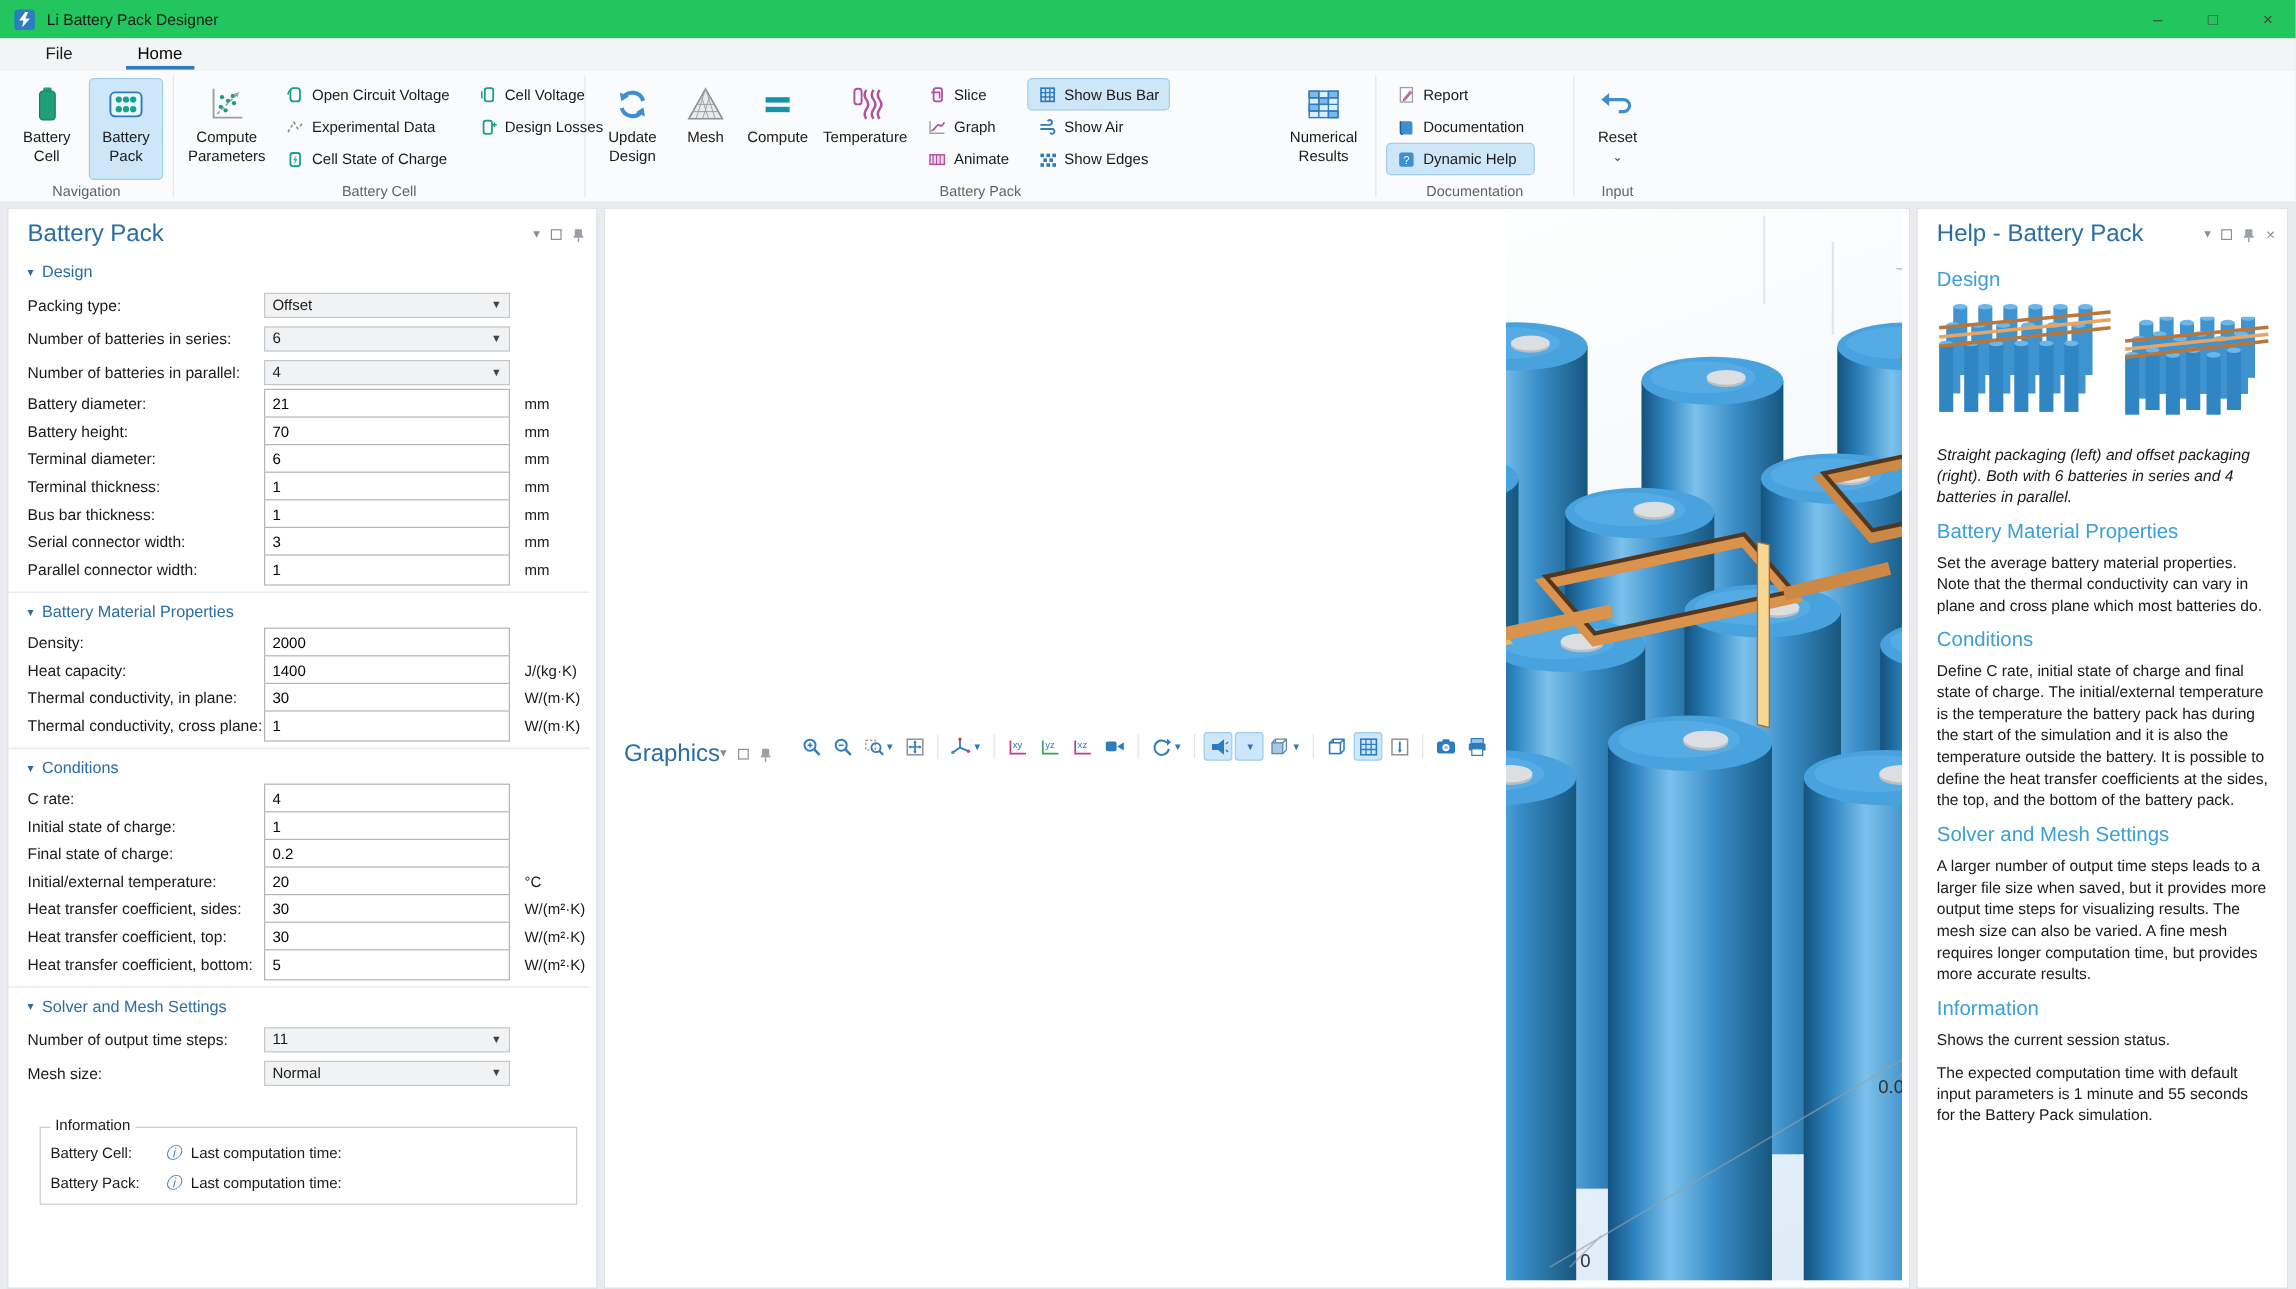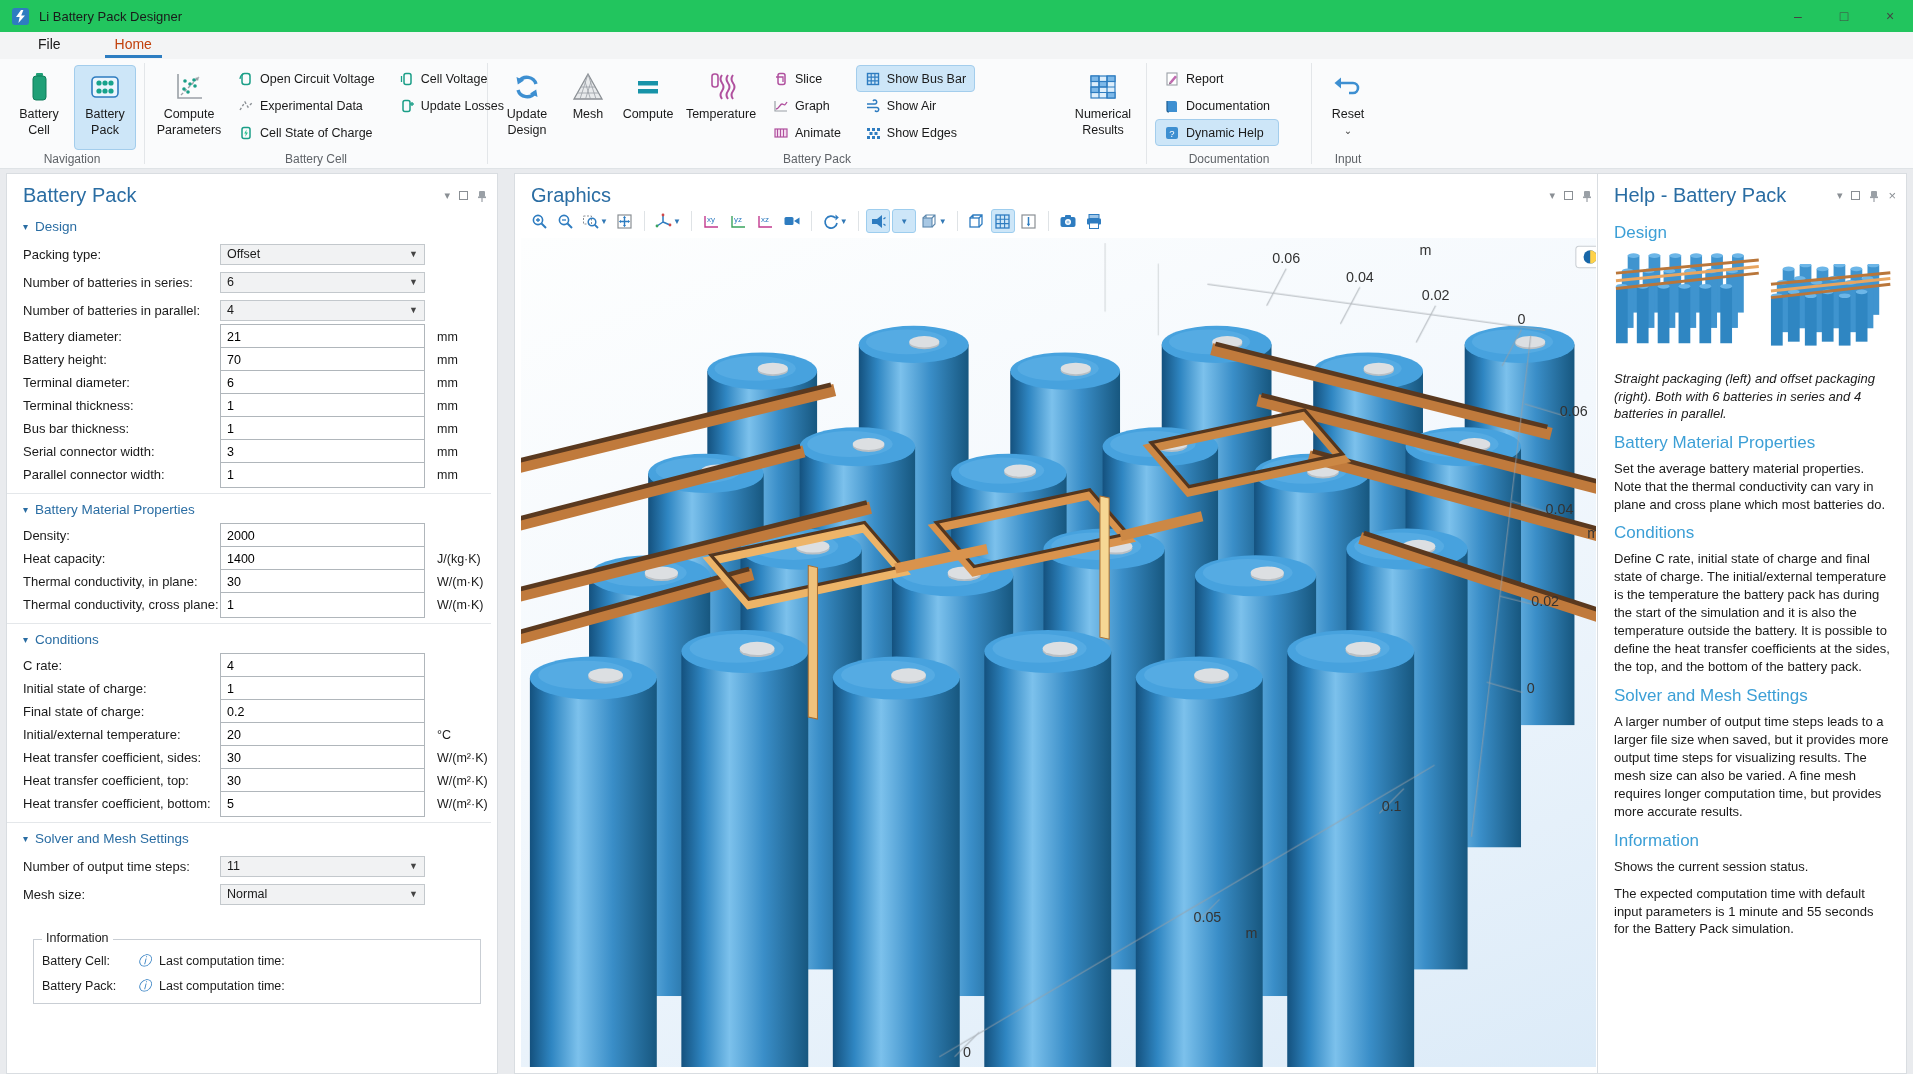--- a/index.html
+++ b/index.html
@@ -13,21 +13,21 @@
     background:#2e7cc0; display:flex; align-items:center; justify-content:center; }
   #app-title { margin-left:10px; font-size:13px; color:#1a1a1a; }
   #win-controls { margin-left:auto; display:flex; height:32px; }
   .winbtn { width:46px; height:32px; display:flex; align-items:center; justify-content:center;
     font-size:14px; color:#444; }
 
   
   #menubar { position:absolute; left:0; top:32px; width:1913px; height:27px;
     background:#f3f4f5; display:flex; align-items:center; padding-left:28px; gap:34px; }
   .menu-item { font-size:14px; padding:3px 10px 6px 10px; color:#1a1a1a; }
-  .menu-item.active { color:#c2410c; border-bottom:3px solid #2d7dc1; padding-bottom:3px; }
+  .menu-item.active { color:#000000; border-bottom:3px solid #2d7dc1; padding-bottom:3px; }
 
   
   #ribbon { position:absolute; left:0; top:59px; width:1913px; height:110px;
     background:#fafbfc; border-bottom:1px solid #dfe3e6; display:flex; align-items:stretch; }
   .rgroup { position:relative; padding:6px 8px 18px 8px; }
   .rg-label { position:absolute; left:0; right:0; bottom:2px; text-align:center;
     font-size:12px; color:#5f6368; }
   .rsep { width:1px; background:#e3e6e9; margin:4px 0; }
   .rg-body { display:flex; gap:4px; height:100%; align-items:stretch; }
   .rbtn-large { width:62px; display:flex; flex-direction:column; align-items:center;
@@ -39,21 +39,21 @@
     height:84px; column-gap:6px; }
   .rbtn-small { display:flex; align-items:center; gap:6px; height:27px; padding:0 8px;
     font-size:12.5px; border:1px solid transparent; border-radius:4px; white-space:nowrap; }
   .rbtn-small.sel { background:#cde6f8; border-color:#a3cdec; }
   .reset-caret { font-size:10px; color:#444; margin-top:2px; }
 
   
   #main { position:absolute; left:0; top:169px; width:1913px; height:905px; background:#e9ebee; }
   .panel { position:absolute; top:4px; bottom:0; background:#fff; border:1px solid #d9dde1; }
   #left-panel  { left:6px;   width:492px; overflow:hidden; }
-  #center-panel{ left:514px; width:1089px; display:flex; flex-direction:column; }
+  #center-panel{ left:503px; width:1089px; display:flex; }
   #right-panel { left:1597px;width:310px; overflow:hidden; }
 
   .panel-header { display:flex; align-items:center; padding:10px 10px 4px 16px; }
   .panel-title { font-size:20px; color:#2a6da3; }
   .ph-icons { margin-left:auto; display:flex; gap:9px; align-items:center; color:#8a8f94; }
   .ph-ic { font-size:11px; line-height:1; }
   .ph-box { width:9px; height:9px; border:1.4px solid #8a8f94; display:inline-block; }
 
   
   #settings-body { padding:2px 6px 0 16px; }
@@ -204,21 +204,21 @@
           <span>Cell Voltage</span>
         </div>
         <div class="rbtn-small">
           <span class="ric">
             <svg width="16" height="16" viewBox="0 0 16 16">
                 <rect x="4" y="2.5" width="7" height="11" rx="2" fill="none" stroke="#1a9e87" stroke-width="1.5"></rect>
                 <line x1="13" y1="4" x2="13" y2="8" stroke="#1a9e87" stroke-width="1.3"></line>
                 <line x1="11" y1="6" x2="15" y2="6" stroke="#1a9e87" stroke-width="1.3"></line>
               </svg>
             </span>
-          <span>Update Losses</span>
+          <span>Design Losses</span>
         </div>
       </div>
     </div>
     <div class="rg-label">Battery Cell</div>
   </div>
   <div class="rsep"></div>
 
   <div class="rgroup">
     <div class="rg-body">
       <div class="rbtn-large">

